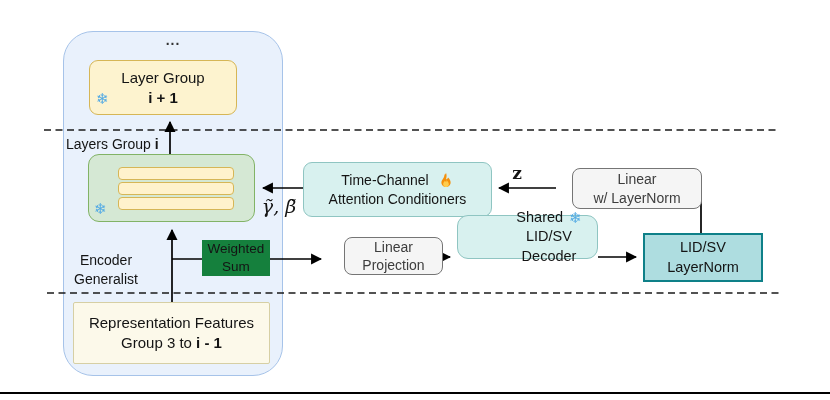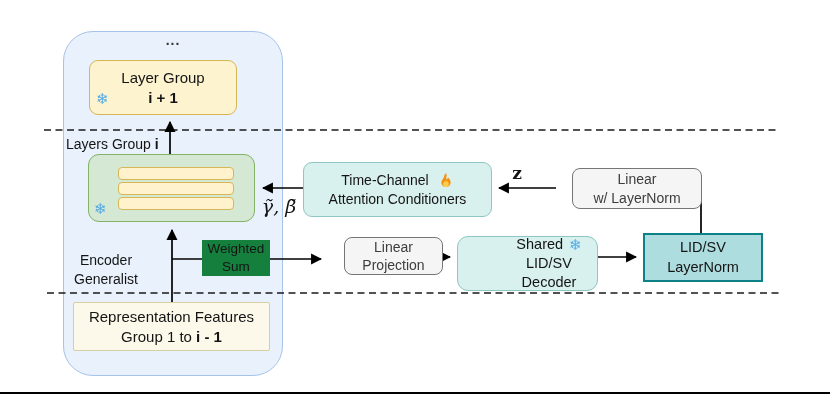--- a/index.html
+++ b/index.html
@@ -45,35 +45,35 @@
   }
   .tc-line1{display:flex;align-items:center;gap:9px;}
 
   .z-label{left:506px;top:163px;width:22px;text-align:center;font-family:"DejaVu Serif",serif;font-weight:bold;font-size:17px;}
 
   .gray-box{background:#f5f5f5;border:1px solid #757575;border-radius:8px;color:#3d3d3d;font-size:14px;margin-left:16px;}
   .linear-layernorm{left:556px;top:168px;width:130px;height:41px;}
   .linear-projection{left:328px;top:237px;width:99px;height:38px;}
 
   .shared-decoder{
-    left:457px;top:236px;width:141px;height:55px;
+    left:457px;top:215px;width:141px;height:44px;
     background:#d8f1ef;border:1px solid #8fc5c2;border-radius:11px;font-size:14.5px;padding-left:43px;
   }
   .sd-line1{display:flex;align-items:center;gap:6px;}
 
   .embeddings{
     left:643px;top:233px;width:120px;height:49px;
     background:#aedde0;border:2px solid #0e8088;border-radius:0;font-size:14.5px;
   }
 
   .weighted-sum{left:202px;top:240px;width:68px;background:#15803d;font-size:13.5px;line-height:1.35;text-align:center;}
   .generalist{left:64px;top:251px;width:84px;font-size:14px;line-height:1.35;text-align:center;}
 
   .rep-features{
-    left:73px;top:302px;width:197px;height:49px;
+    left:73px;top:302px;width:197px;height:62px;
     background:#fcf9ea;border:1px solid #d6cfa4;border-radius:2px;font-size:15px;
   }
   .rep-features .bold{font-weight:bold;}
 
   .bottom-rule{left:0;top:392px;width:830px;height:2px;background:#000;}
 
   .flame{width:16px;height:16px;display:inline-block;}
 </style>
 </head>
 <body>
@@ -171,19 +171,19 @@
   </div>
 
   <div class="abs generalist">
     <div>Encoder</div>
     <div>Generalist</div>
   </div>
 
   <div class="abs node rep-features">
     <span>Representation Features</span>
     <span>
-      <span>Group 1 to </span><span class="bold">i - 1</span>
+      <span>Group 3 to </span><span class="bold">i - 1</span>
     </span>
   </div>
 
   <div class="abs bottom-rule"></div>
 
 </div>
 
 </body></html>

